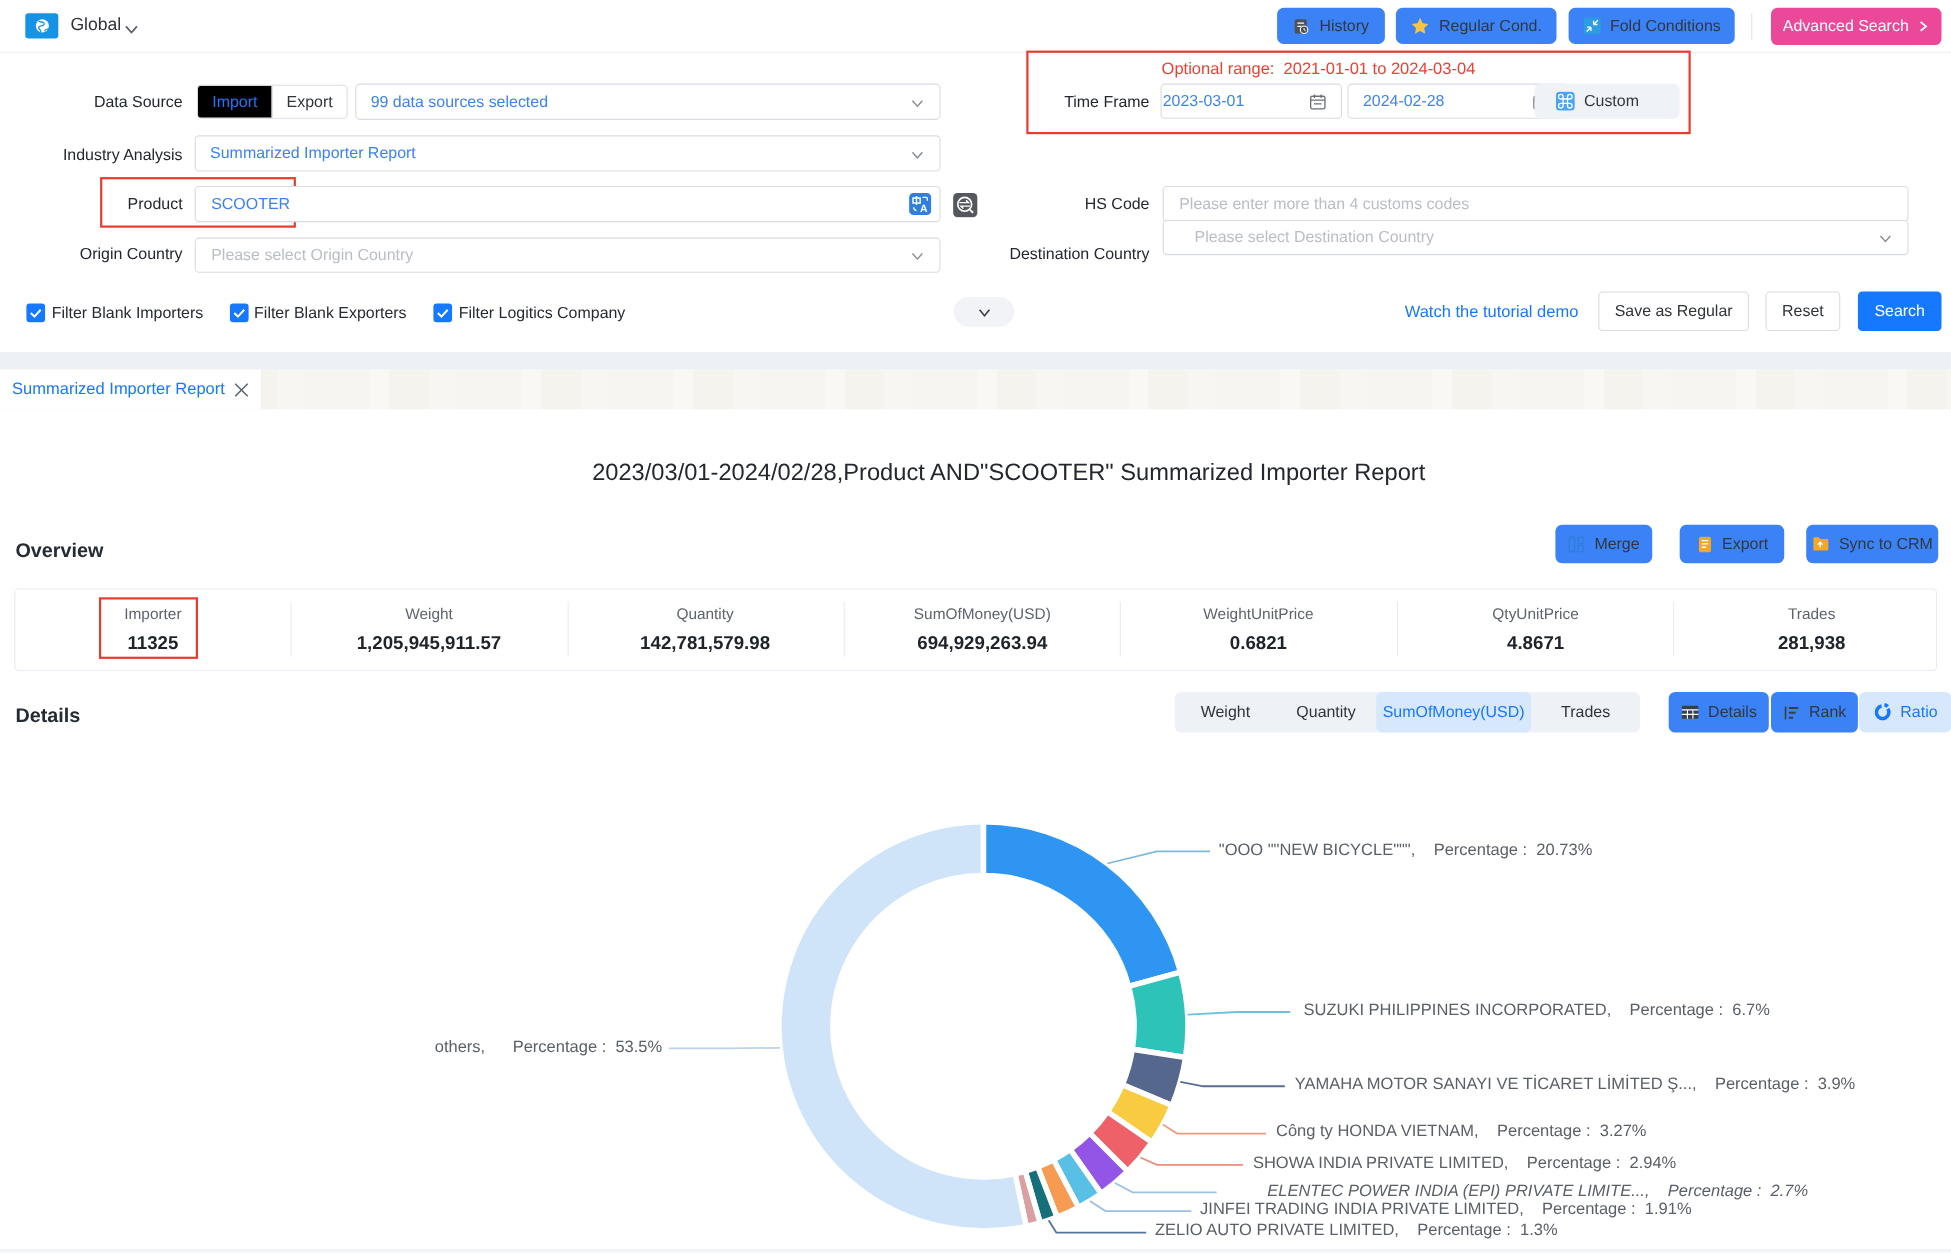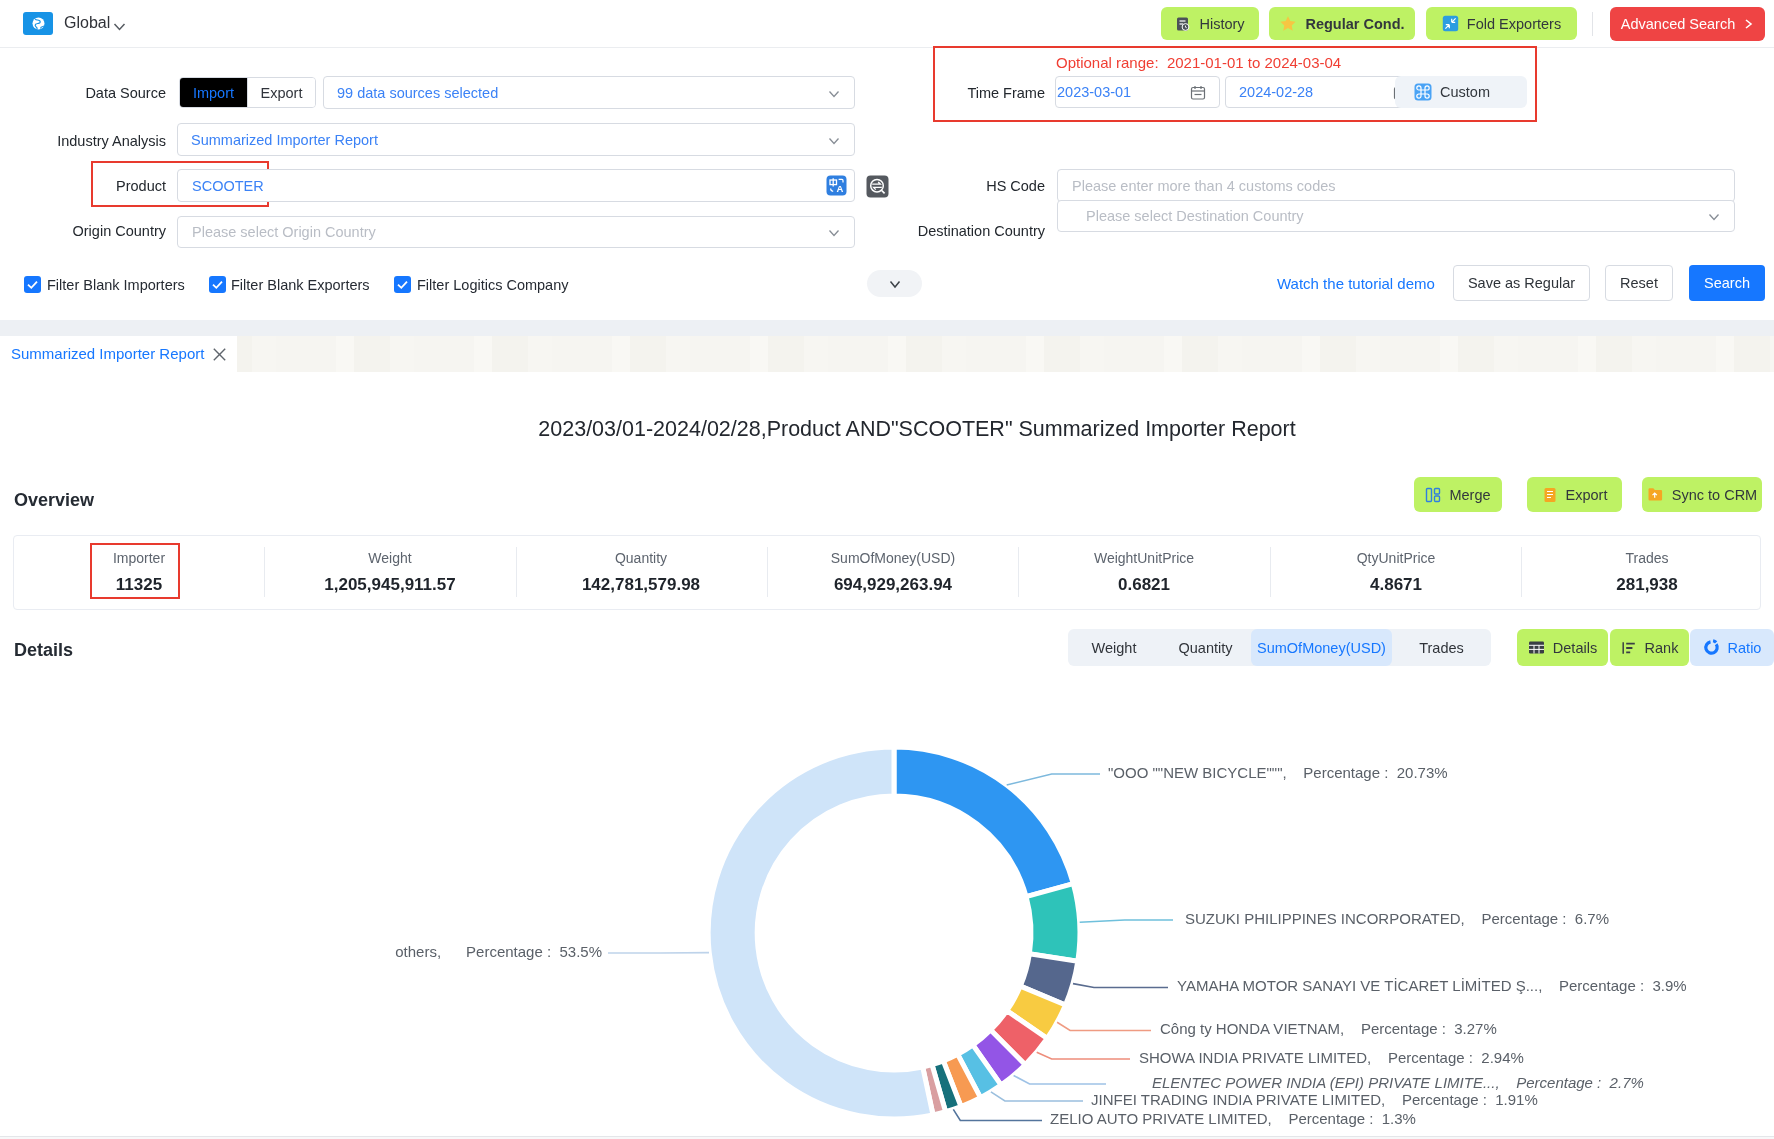--- a/index.html
+++ b/index.html
@@ -1,20 +1,20 @@
 <!DOCTYPE html>
 <html><head><meta charset="utf-8">
 <style>
 * { margin:0; padding:0; box-sizing:border-box; }
 html,body { width:1774px; height:1139px; overflow:hidden; background:#fff;
   font-family:"Liberation Sans", sans-serif; color:#262b33; }
 .abs { position:absolute; }
 .page { position:relative; width:1774px; height:1139px; }
 .btn-gray { position:absolute; display:flex; align-items:center; justify-content:center;
-  background:#bef264; border-radius:6px; font-size:14.5px; color:#32373d; gap:8px; }
+  background:#3b82f6; border-radius:6px; font-size:14.5px; color:#32373d; gap:8px; }
 .inp { position:absolute; border:1px solid #d7dbe2; border-radius:4px; background:#fff;
   display:flex; align-items:center; font-size:14.5px; color:#3b82f6; }
 .ph { color:#b9bdc5; }
 .lbl { position:absolute; font-size:14.5px; color:#23282e; text-align:right; }
 .clab { position:absolute; font-size:15px; color:#5a6068; white-space:pre; }
 .redbox { position:absolute; border:2px solid #e83a2e; }
 .statlbl { font-size:14px; color:#5d646e; text-align:center; }
 .statval { font-size:17px; font-weight:bold; color:#1f242b; text-align:center; margin-top:9px; }
 </style></head>
 <body>
@@ -36,36 +36,36 @@
 <div class="btn-gray" style="left:1161px;top:7px;width:98px;height:33px;">
   <svg width="16" height="16" viewBox="0 0 16 16">
         <rect x="2" y="1.5" width="11" height="13" rx="1.5" fill="#4c5258"></rect>
         <line x1="4.5" y1="5" x2="10.5" y2="5" stroke="#fff" stroke-width="1.2"></line>
         <line x1="4.5" y1="8" x2="8" y2="8" stroke="#fff" stroke-width="1.2"></line>
         <circle cx="10.5" cy="11" r="3.4" fill="#4c5258" stroke="#fff" stroke-width="1"></circle>
         <polyline points="10.5,9.6 10.5,11.2 11.8,11.8" fill="none" stroke="#fff" stroke-width="0.9"></polyline>
       </svg>
   <span>History</span>
 </div>
-<div class="btn-gray" style="left:1269px;top:7px;width:146px;height:33px;font-weight:bold;">
+<div class="btn-gray" style="left:1269px;top:7px;width:146px;height:33px;">
   <svg width="18" height="18" viewBox="0 0 18 18">
         <path d="M9 1.2l2.35 4.9 5.25.68-3.87 3.66.99 5.26L9 13.1l-4.72 2.6.99-5.26L1.4 6.78l5.25-.68z" fill="#f6c643"></path>
       </svg>
   <span>Regular Cond.</span>
 </div>
 <div class="btn-gray" style="left:1426px;top:7px;width:151px;height:33px;">
   <svg width="17" height="17" viewBox="0 0 17 17">
         <rect x="0.8" y="0.8" width="15.4" height="15.4" rx="2.5" fill="#2c9de0"></rect>
         <path d="M7.3 9.7 L7.3 13.2 M7.3 9.7 L3.8 9.7 M7.3 9.7 L3.4 13.6" stroke="#fff" stroke-width="1.2" fill="none"></path>
         <path d="M9.7 7.3 L9.7 3.8 M9.7 7.3 L13.2 7.3 M9.7 7.3 L13.6 3.4" stroke="#fff" stroke-width="1.2" fill="none"></path>
       </svg>
-  <span>Fold Exporters</span>
+  <span>Fold Conditions</span>
 </div>
 <div class="abs" style="left:1592px;top:12px;width:1px;height:24px;background:#e2e4e8;"></div>
-<div class="abs" style="left:1610px;top:7px;width:155px;height:34px;background:#ef4444;border-radius:6px;display:flex;align-items:center;justify-content:center;gap:7px;color:#fff;font-size:14.5px;">
+<div class="abs" style="left:1610px;top:7px;width:155px;height:34px;background:#ec4899;border-radius:6px;display:flex;align-items:center;justify-content:center;gap:7px;color:#fff;font-size:14.5px;">
   <span>Advanced Search</span>
   <svg width="12" height="12" viewBox="0 0 12 12">
         <polyline points="4,2 9,6 4,10" fill="none" stroke="#fff" stroke-width="1.6"></polyline>
       </svg>
 </div>
 
 <div class="lbl" style="left:40px;top:85px;width:126px;">Data Source</div>
 <div class="abs" style="left:179px;top:77px;width:137px;height:31px;border:1px solid #d7dbe2;border-radius:4px;overflow:hidden;display:flex;">
   <div style="width:68px;background:#000000;color:#1677ff;display:flex;align-items:center;justify-content:center;font-size:14.5px;">Import</div>
   <div style="width:69px;background:#fff;color:#30343b;display:flex;align-items:center;justify-content:center;font-size:14.5px;border-left:1px solid #d7dbe2;">Export</div>

